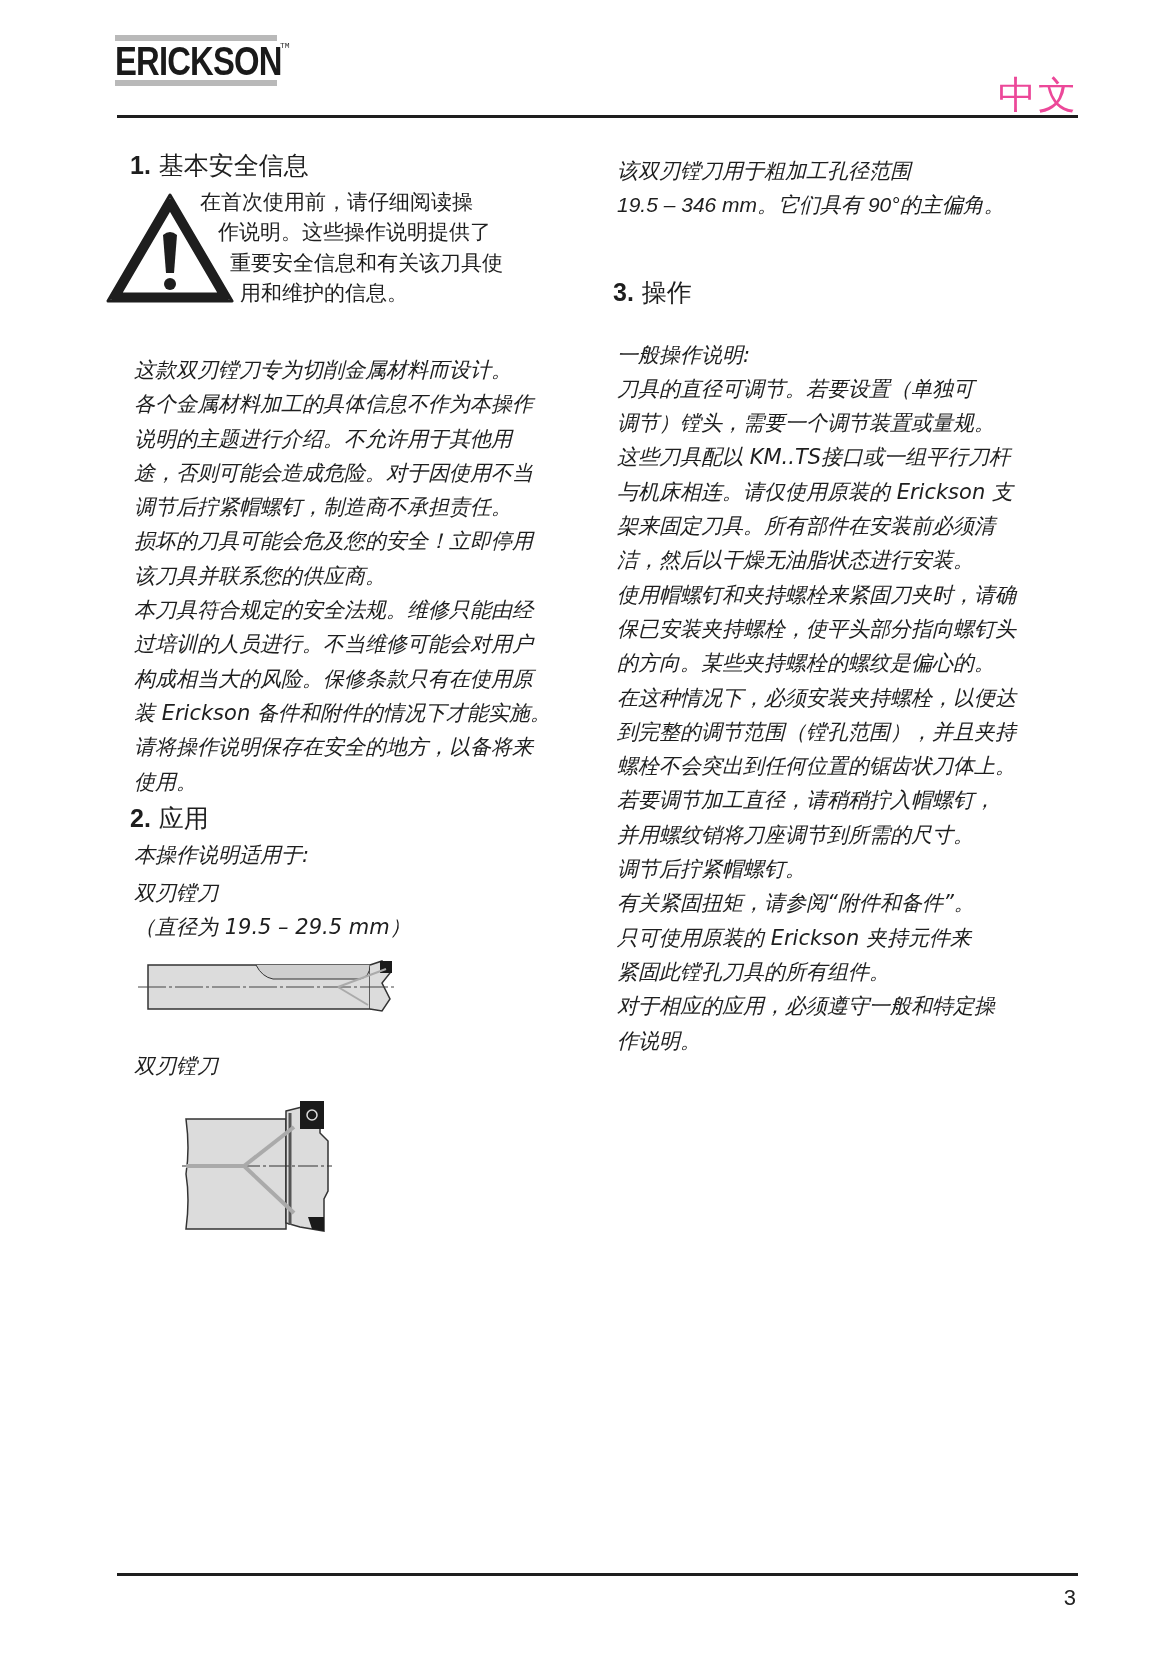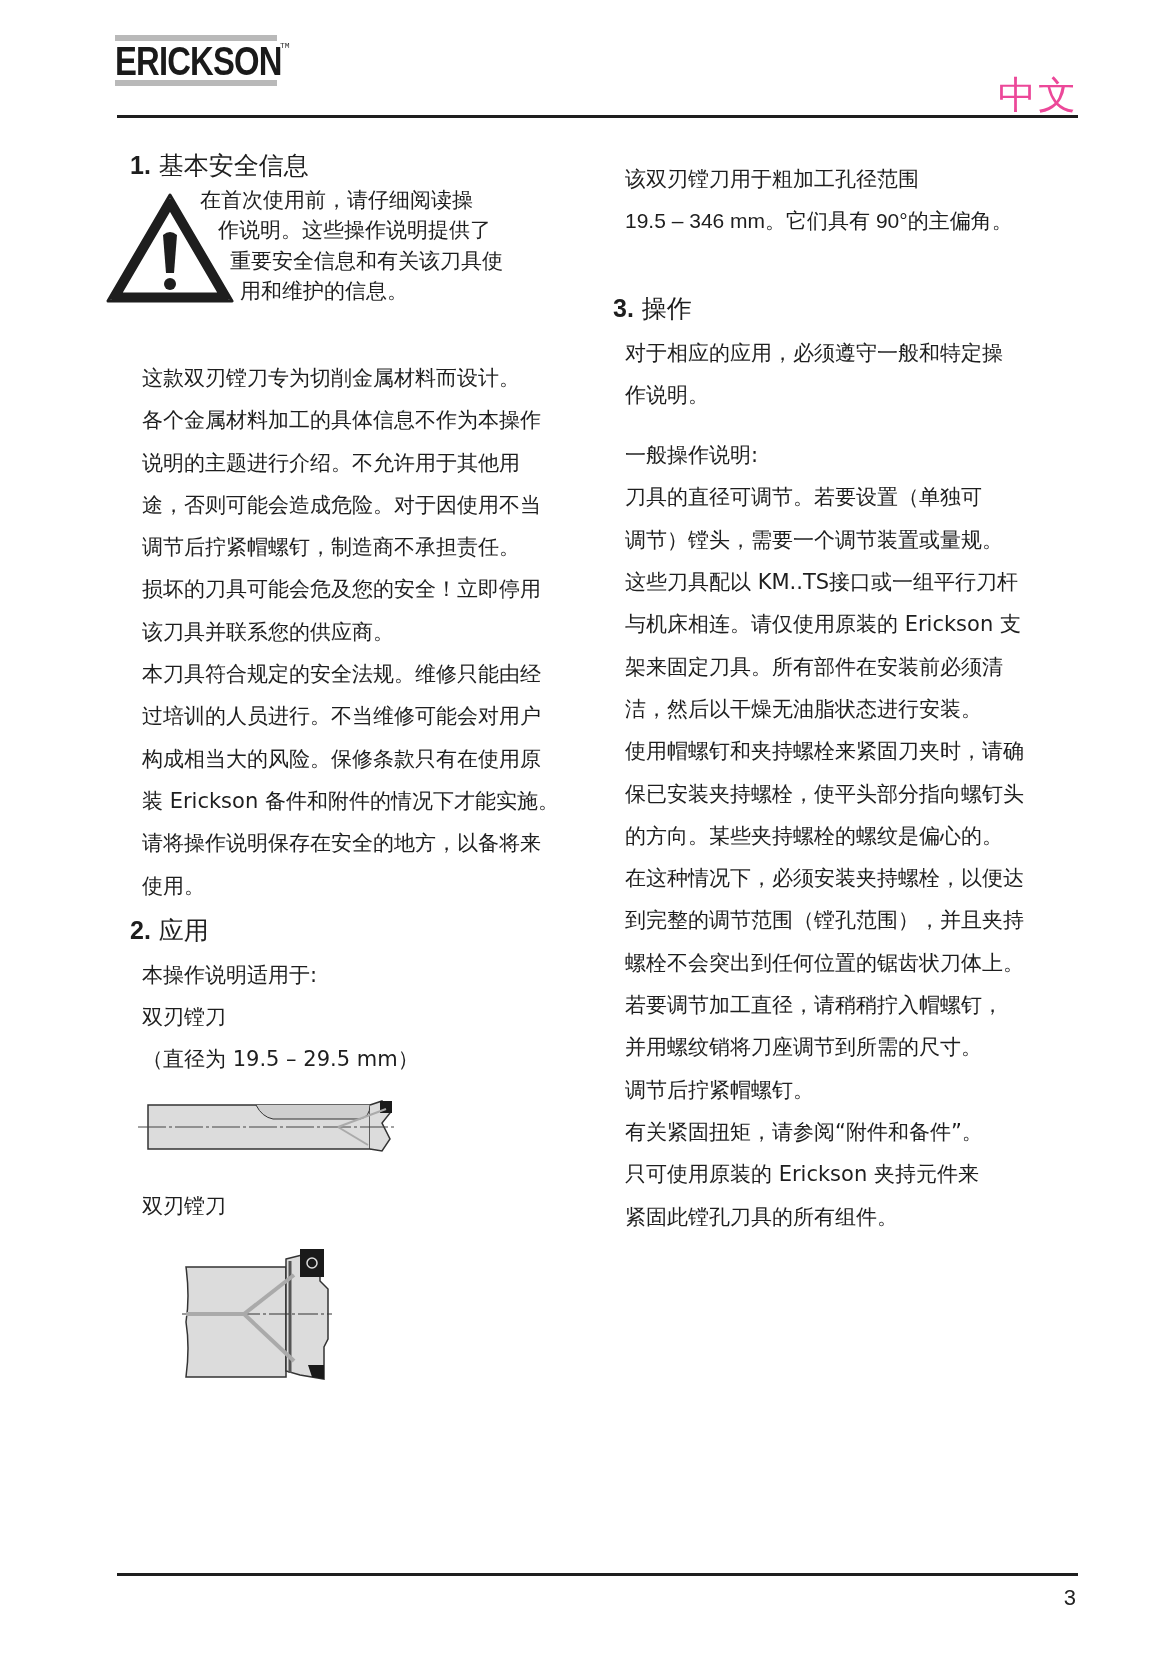--- a/index.html
+++ b/index.html
@@ -33,26 +33,26 @@
   }
   .rule-top { position: absolute; left: 117px; right: 80px; top: 115px; height: 3px; background: #1e1e1e; }
   .rule-bottom { position: absolute; left: 117px; right: 80px; top: 1573px; height: 3px; background: #1e1e1e; }
   .page-num { position: absolute; right: 82px; top: 1585px; font-size: 22px; font-family: "Liberation Sans", sans-serif; color: #222; }
 
   .col { position: absolute; font-size: 21px; line-height: 30.3px; }
   .col-left { left: 130px; top: 148px; width: 460px; }
   .col-right { left: 613px; top: 152px; width: 470px; }
   .h2 { font-size: 25px; line-height: 34px; margin: 0; font-weight: normal; }
   .h2 .num { font-family: "Liberation Sans", sans-serif; font-weight: bold; }
-  .p { margin: 12px; white-space: pre-line; }
+  .p { margin: 4px; white-space: pre-line; font-style: italic; }
   .en { font-family: "Liberation Sans", sans-serif; }
 
   .warn-wrap { position: relative; height: 170px; margin-top: 4px; }
   .warn-icon { position: absolute; left: -26px; top: 4px; width: 132px; height: 116px; }
-  .warn-text { position: absolute; left: 70px; top: 0; width: 380px; font-family: Liberation Mono, monospace; }
+  .warn-text { position: absolute; left: 70px; top: 0; width: 380px; }
   .warn-line { display: block; white-space: nowrap; }
 
   .tool1 { width: 258px; height: 60px; margin: 10px 0 0 8px; }
   .tool2 { width: 150px; height: 140px; margin: 14px 0 0 52px; }
 </style>
 </head>
 <body>
 
 <div class="logo">
   <div class="logo-box">
@@ -140,25 +140,20 @@
 <div class="col col-right">
   <div>
     <div class="p">该双刃镗刀用于粗加工孔径范围</div>
     <div class="p en">19.5 – 346 mm。它们具有 90°的主偏角。</div>
   </div>
 
   <h2 class="h2" style="margin-top:54px">
     <span class="num">3.</span>
     <span>操作</span>
   </h2>
-  <div>
-    <div class="p">对于相应的应用，必须遵守一般和特定操</div>
-    <div class="p">作说明。</div>
-  </div>
-
   <div style="margin-top:30px">
     <div class="p">一般操作说明:</div>
     <div class="p">刀具的直径可调节。若要设置（单独可</div>
     <div class="p">调节）镗头，需要一个调节装置或量规。</div>
     <div class="p">这些刀具配以 KM..TS接口或一组平行刀杆</div>
     <div class="p">与机床相连。请仅使用原装的 Erickson 支</div>
     <div class="p">架来固定刀具。所有部件在安装前必须清</div>
     <div class="p">洁，然后以干燥无油脂状态进行安装。</div>
     <div class="p">使用帽螺钉和夹持螺栓来紧固刀夹时，请确</div>
     <div class="p">保已安装夹持螺栓，使平头部分指向螺钉头</div>
@@ -166,16 +161,21 @@
     <div class="p">在这种情况下，必须安装夹持螺栓，以便达</div>
     <div class="p">到完整的调节范围（镗孔范围），并且夹持</div>
     <div class="p">螺栓不会突出到任何位置的锯齿状刀体上。</div>
     <div class="p">若要调节加工直径，请稍稍拧入帽螺钉，</div>
     <div class="p">并用螺纹销将刀座调节到所需的尺寸。</div>
     <div class="p">调节后拧紧帽螺钉。</div>
     <div class="p">有关紧固扭矩，请参阅“附件和备件”。</div>
     <div class="p">只可使用原装的 Erickson 夹持元件来</div>
     <div class="p">紧固此镗孔刀具的所有组件。</div>
   </div>
+
+  <div>
+    <div class="p">对于相应的应用，必须遵守一般和特定操</div>
+    <div class="p">作说明。</div>
+  </div>
 </div>
 
 <div class="rule-bottom"></div>
 <div class="page-num">3</div>
 
 </body></html>

